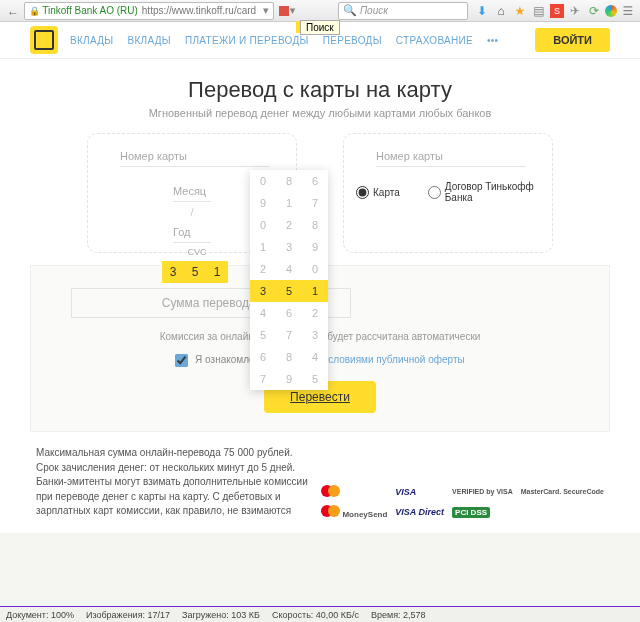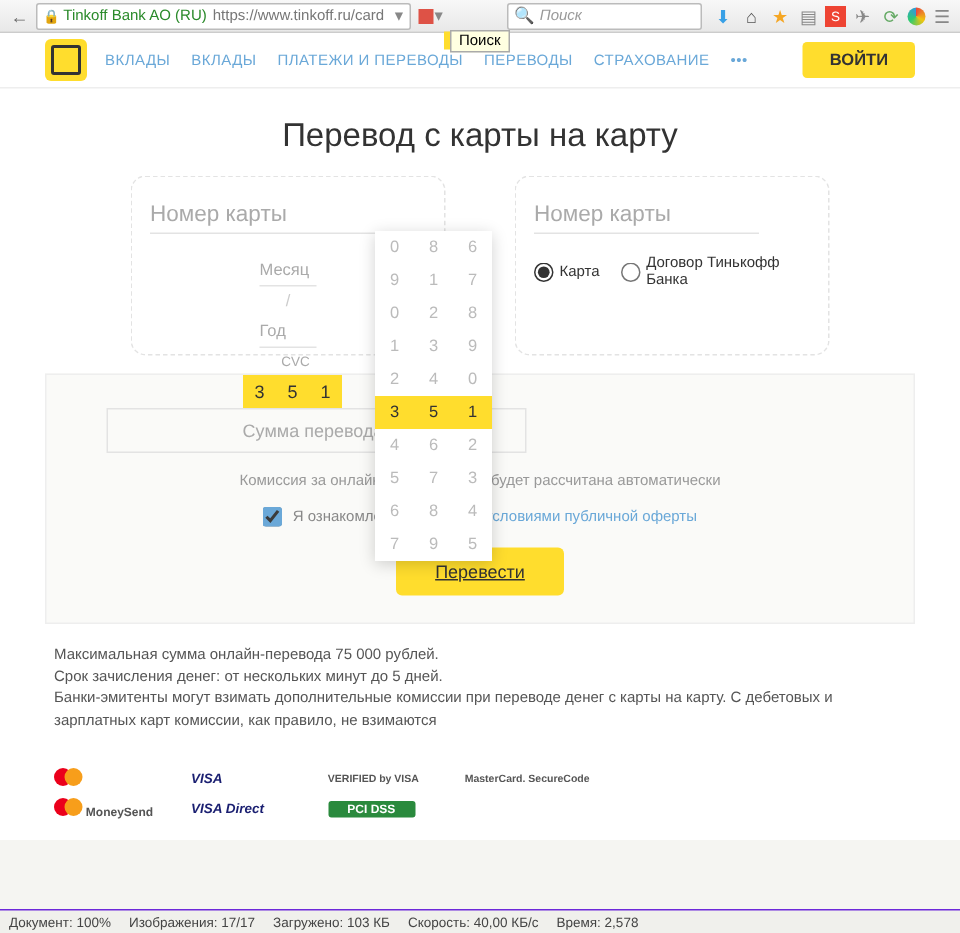--- a/index.html
+++ b/index.html
@@ -19,51 +19,51 @@
   .logo::after{content:""; position:absolute; inset:4px; border:2px solid #333; border-radius:2px;}
   .nav-links { display:flex; gap:14px; font-size:10px; color:#6aa8d8;}
   .nav-links span{ cursor:pointer; letter-spacing:0.3px;}
   .dots{color:#6aa8d8;}
   .login-btn { background:#ffdd2d; color:#333; font-size:11px; padding:6px 18px; border-radius:3px; font-weight:bold; margin-left:auto;}
   .hero { text-align:center; padding:18px 0 8px;}
   .hero h1{ font-size:22px; font-weight:300; color:#333;}
   .hero .sub{ font-size:11px; color:#999; margin-top:4px;}
   .cards-row{ display:flex; justify-content:center; align-items:flex-start; gap:12px; padding:6px 30px 4px; position:relative;}
   .card-outline{ width:210px; height:120px; background:#fff; border:1px dashed #e3e3e3; border-radius:10px; padding:12px; position:relative;}
-  .cn-input{ display:block; width:150px; border:none; border-bottom:1px solid #e3e3e3; padding:4px 0; font-size:15px; color:#aaa; margin-bottom:14px;}
+  .cn-input{ display:block; width:150px; border:none; border-bottom:1px solid #e3e3e3; padding:4px 0; font-size:11px; color:#aaa; margin-bottom:14px;margin-left:20px;}
   .row-mm{ display:flex; align-items:center; gap:4px;flex-direction:column;}
   .mm-input{ width:38px; border:none; border-bottom:1px solid #e3e3e3; padding:4px 0; font-size:11px; color:#aaa; text-align:left;}
   .slash{color:#ccc;}
   .cvc-label{ font-size:9px; color:#aaa; margin-left:10px;}
   .cvc-box{ display:flex; background:#ffdd2d; margin-left:6px;}
   .cvc-box span{ width:22px; height:22px; display:flex; align-items:center; justify-content:center; color:#333; font-size:12px;}
   .arrow-sep{ width:22px; height:22px; display:flex; align-items:center; justify-content:center; color:#ccc; font-size:16px; margin-top:44px;}
-  .radio-row{ display:flex; gap:14px; font-size:10px; color:#333; margin-top:6px;}
+  .radio-row{ display:flex; gap:28px; font-size:10px; color:#333; margin-top:6px;}
   .radio-row label{ display:flex; align-items:center; gap:4px;}
   .radio-row input{accent-color:#333;}
   .keypad { position:absolute; left:250px; top:43px; z-index:20; width:78px; background:#fff; box-shadow:0 2px 10px rgba(0,0,0,0.18); display:grid; grid-template-columns:repeat(3,1fr);}
   .keypad span{ height:22px; display:flex; align-items:center; justify-content:center; font-size:11px; color:#bbb;}
   .keypad .hl{ background:#ffdd2d; color:#333;}
   .mid-panel{ background:#fafaf8; margin:8px 30px 0; padding:22px 40px 18px; border:1px solid #eee; text-align:center;}
   .sum-input{ border:1px solid #e3e3e3; padding:7px 10px; font-size:12px; color:#aaa; width:280px; margin-bottom:12px;}
   .fee-text{ font-size:10px; color:#999; line-height:1.4; margin-bottom:10px;}
   .cb-row{ font-size:10px; color:#888; margin-bottom:14px;}
   .cb-row a{ color:#6aa8d8; text-decoration:none;}
   .cb-row input{ vertical-align:middle; margin-right:4px; accent-color:#6aa8d8;}
   .submit{ background:#ffdd2d; border:none; padding:9px 26px; border-radius:4px; font-size:12px; color:#333;text-decoration:underline;}
-  .bottom{ display:flex; padding:14px 36px; gap:24px; align-items:flex-start;flex-direction:column;}
+  .bottom{ display:flex; padding:14px 36px; gap:12px; align-items:flex-end;}
   .info{ flex:1; font-size:10px; color:#555; line-height:1.45;}
   .paylogos{ flex:1; display:grid; grid-template-columns:repeat(4,1fr); gap:6px 8px; align-items:center;}
   .plogo{ font-size:9px; color:#555; font-weight:bold; white-space:nowrap;}
   .mc{ display:inline-flex;}
   .mc i{width:12px;height:12px;border-radius:50%;display:inline-block;}
   .mc i:first-child{background:#eb001b;}
   .mc i:last-child{background:#f79e1b;margin-left:-5px;}
   .visa{color:#1a1f71;font-style:italic;}
-  .pci{background:#2a8a3d;color:#fff;padding:1px 13px;border-radius:2px;font-size:8px;}
+  .pci{background:#2a8a3d;color:#fff;padding:1px 3px;border-radius:2px;font-size:8px;}
   .statusbar{ position:absolute; bottom:0; left:0; right:0; height:16px; background:#f0f0ec; border-top:1px solid #6d28d9; font-size:9px; color:#444; display:flex; align-items:center; padding:0 6px; gap:12px;}
   .search-tip{ position:absolute; top:20px; left:300px; background:#ffffe1; border:1px solid #aaa; padding:1px 5px; font-size:10px; z-index:40;}
   .g-seg{display:inline-flex;align-items:center;gap:1px;margin:0 3px;}
   .g-box{width:10px;height:10px;background:#de5246;display:inline-block;}
   .g-yel{width:37px;height:12px;background:#ffdd2d;display:inline-flex;align-items:center;justify-content:center;font-size:8px;margin-top:32px;}
 </style>
 </head>
 <body>
 
 <div class="browser-chrome">
@@ -106,20 +106,21 @@
       <span>ПЛАТЕЖИ И ПЕРЕВОДЫ</span>
       <span>ПЕРЕВОДЫ</span>
       <span>СТРАХОВАНИЕ</span>
       <span class="dots">•••</span>
     </div>
     <div class="login-btn">ВОЙТИ</div>
   </div>
 
   <div class="hero">
     <h1>Перевод с карты на карту</h1>
+    <div class="sub">Мгновенный перевод денег между любыми картами любых банков</div>
   </div>
 
   <div class="cards-row">
     <div class="card-outline">
       <div class="cn-input">Номер карты</div>
       <div class="row-mm">
         <div class="mm-input">Месяц</div>
         <span class="slash">/</span>
         <div class="mm-input">Год</div>
         <span class="cvc-label">CVC</span>

